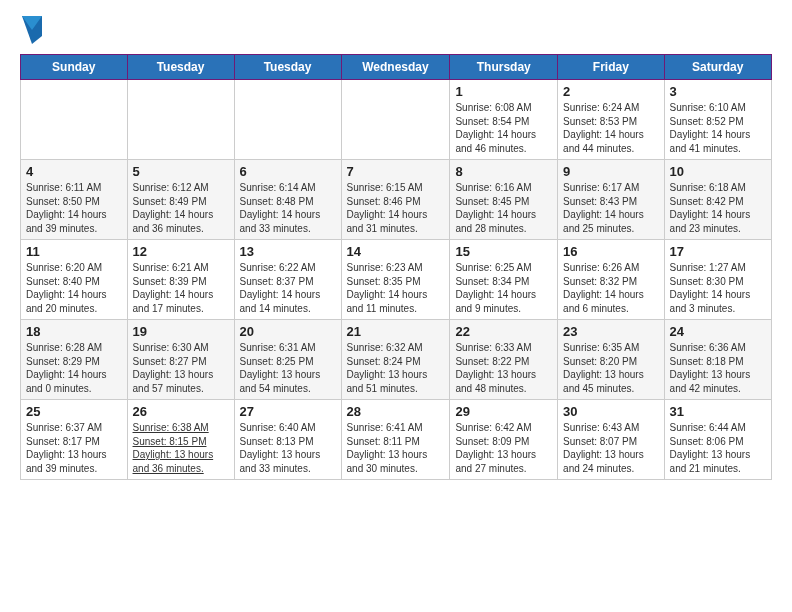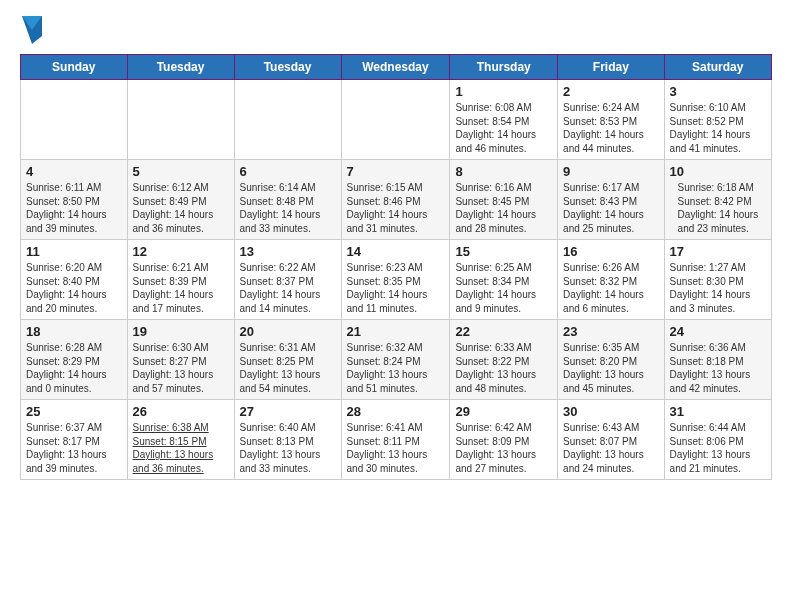--- a/index.html
+++ b/index.html
@@ -182,21 +182,21 @@
 Daylight: 14 hours and 28 minutes.</div>
           </td>
           <td>
             <span class="day-number">9</span>
             <div class="day-info" style="white-space: pre-line;">Sunrise: 6:17 AM
 Sunset: 8:43 PM
 Daylight: 14 hours and 25 minutes.</div>
           </td>
           <td>
             <span class="day-number">10</span>
-            <div class="day-info" style="white-space: pre-line; margin-left: 8px;">Sunrise: 6:18 AM
+            <div class="day-info" style="white-space: pre-line;">Sunrise: 6:18 AM
 Sunset: 8:42 PM
 Daylight: 14 hours and 23 minutes.</div>
           </td>
         </tr>
         <tr>
           <td>
             <span class="day-number">11</span>
             <div class="day-info" style="white-space: pre-line;">Sunrise: 6:20 AM
 Sunset: 8:40 PM
 Daylight: 14 hours and 20 minutes.</div>

